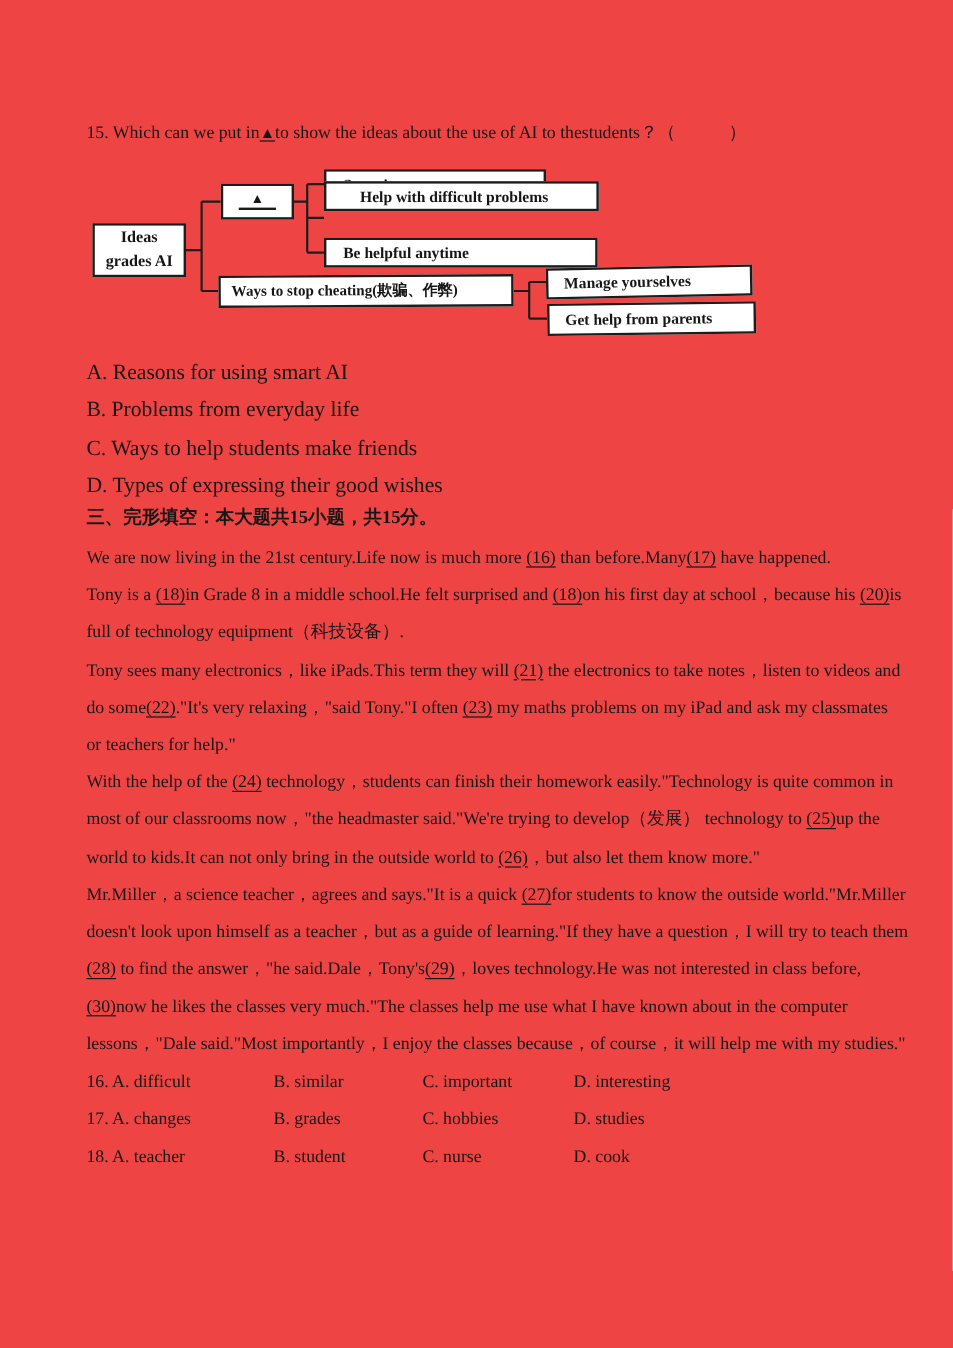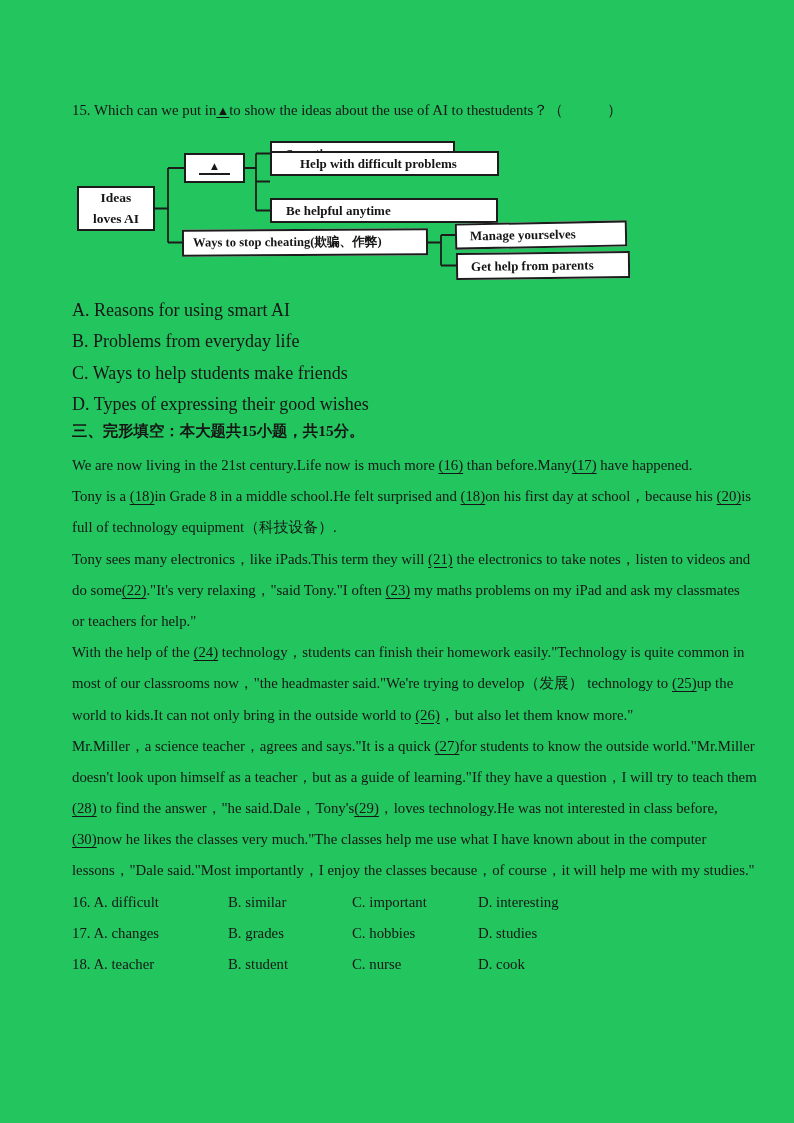--- a/index.html
+++ b/index.html
@@ -1,33 +1,33 @@
 <!DOCTYPE html>
 <html><head>
 <meta charset="utf-8">
 <style>
   html,body{margin:0;padding:0;background:#ffffff;}
   .page{
-    position:relative;width:794px;height:1123px;background:#22c55e;
+    position:relative;width:794px;height:1123px;background:#ef4444;
     color:#161616;font-family:"Liberation Serif","DejaVu Serif",serif;
     overflow:hidden;
   }
   
   .q15{position:absolute;left:72px;top:101px;font-size:14.8px;white-space:nowrap;}
   .tri-underlined{text-decoration:underline;text-underline-offset:2px;font-size:13px;}
   
   .diagram{position:absolute;left:72px;top:135px;width:610px;height:152px;}
   .wires{position:absolute;left:0;top:0;}
   .wires path{stroke:#1c1c1c;stroke-width:1.8;fill:none;}
   .dbox{
     position:absolute;border:2px solid #1c1c1c;background:#fff;
     font-weight:bold;font-size:13px;white-space:nowrap;
     display:flex;align-items:center;box-sizing:border-box;
   }
-  .dbox.root{left:5px;top:51px;width:78px;height:45px;flex-direction:column;justify-content:center;text-align:center;font-size:13.5px;line-height:1.5;}
+  .dbox.root{left:5px;top:51px;width:78px;height:45px;flex-direction:column;text-align:center;font-size:13.5px;line-height:1.5;}
   .dbox.tribox{left:112px;top:18px;width:61px;height:30px;justify-content:center;}
   .tri-bar{display:inline-block;border-bottom:2.5px solid #1c1c1c;padding:0 10px 1px 10px;font-size:11.5px;line-height:1;}
   .dbox.i1a{left:198px;top:6px;width:185px;height:25px;padding-left:14px;}
   .dbox.i1b{left:198px;top:16px;width:229px;height:25px;padding-left:28px;}
   .dbox.i1c{left:198px;top:63px;width:228px;height:25px;padding-left:14px;}
   .dbox.ways{left:110px;top:94px;width:246px;height:27px;padding-left:9px;font-size:12.6px;transform:rotate(-0.3deg);}
   .dbox.i2a{left:383px;top:87px;width:172px;height:26px;padding-left:13px;transform:rotate(-1.1deg);}
   .dbox.i2b{left:384px;top:117px;width:174px;height:27px;padding-left:13px;transform:rotate(-0.7deg);}
   
   .opts{position:absolute;left:72px;top:295px;font-size:18px;}
@@ -49,21 +49,21 @@
   <div class="q15"><span>15. Which can we put in</span><span class="tri-underlined">▲</span><span>to show the ideas about the use of AI to thestudents？（　　　）</span></div>
 
   <div class="diagram">
     <svg class="wires" width="610" height="152" viewBox="0 0 610 152">
       <path d="M83 73.5 H96 M96 33 V107.5 M96 33 H112 M96 107.5 H110"></path>
       <path d="M173 33 H184 M184 18.5 V75.5 M184 18.5 H198 M184 46.5 H198 M184 75.5 H198"></path>
       <path d="M356 107.5 H369 M369 100 V130.5 M369 100 H383 M369 130.5 H384"></path>
     </svg>
     <div class="dbox root">
       <div>Ideas</div>
-      <div>loves AI</div>
+      <div>grades AI</div>
     </div>
     <div class="dbox tribox">
       <span class="tri-bar">▲</span>
     </div>
     <div class="dbox i1a">Save time</div>
     <div class="dbox i1b">Help with difficult problems</div>
     <div class="dbox i1c">Be helpful anytime</div>
     <div class="dbox ways">Ways to stop cheating(欺骗、作弊)</div>
     <div class="dbox i2a">Manage yourselves</div>
     <div class="dbox i2b">Get help from parents</div>

